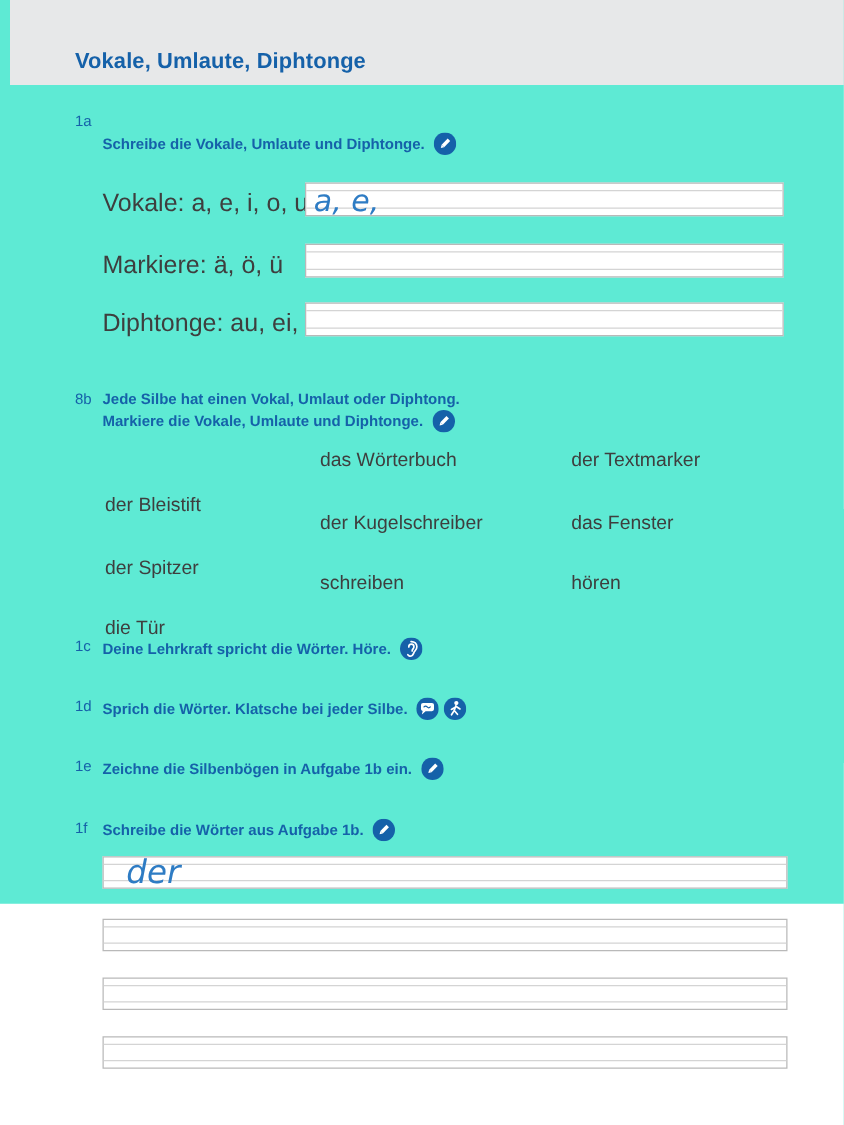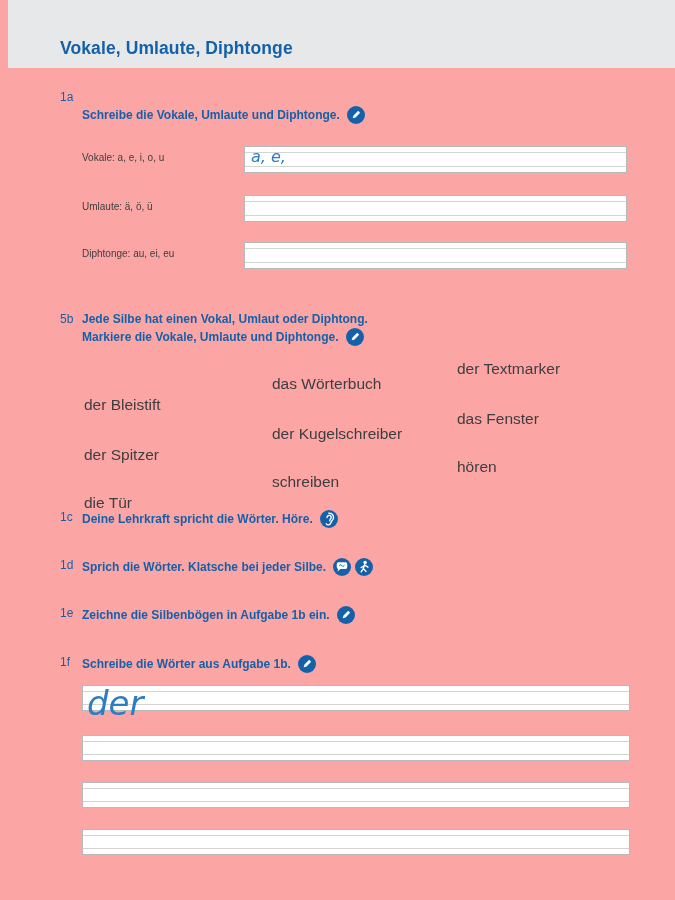--- a/index.html
+++ b/index.html
@@ -3,21 +3,21 @@
 <meta charset="utf-8">
 <style>
   html,body{margin:0;padding:0;}
   body{
     width:675px;height:900px;
     background:#ffffff;
     font-family:"Liberation Sans", sans-serif;
     position:relative;
     overflow:hidden;
   }
-  .page{position:absolute;inset:0;width:675px;height:900px;background:#fca5a5;}
+  .page{position:absolute;inset:0;width:675px;height:723px;background:#5eead4;}
 
   
   .band{
     position:absolute;left:8px;top:0;right:0;height:68px;
     background:#e7e8e9;
   }
   .page-title{
     position:absolute;left:60px;top:38px;
     font-size:17.5px;font-weight:bold;color:#1561a9;
     letter-spacing:0.1px;
@@ -37,50 +37,50 @@
   .task-icon{
     display:inline-block;width:18px;height:18px;
     margin-left:7px;vertical-align:-5px;color:#1561a9;
   }
   .task-icon + .task-icon{margin-left:4px;}
   .task-icon svg{display:block;}
 
   
   .fill-label{
     position:absolute;left:82px;
-    font-size:10px;color:#3e3e3e;white-space:nowrap;
+    font-size:20px;color:#3e3e3e;white-space:nowrap;
   }
   .write-box{
     position:absolute;
     border:1.5px solid #b9b9b9;
     background:#fff;
     box-sizing:border-box;
   }
   .write-box .rule{
     position:absolute;left:0;right:0;height:1px;background:#d4d4d4;
   }
   .write-box .rule.top{top:5px;}
   .write-box .rule.bottom{bottom:5px;}
   .handwriting{
     position:absolute;left:6px;top:0;
     font-family:"DejaVu Sans", sans-serif;
     font-style:italic;
     color:#2e7cc4;white-space:nowrap;
   }
-  .hw-a{font-size:16px;top:0px;}
-  .hw-f{font-size:34px;top:-3px;left:4px;}
+  .hw-a{font-size:24px;top:0px;}
+  .hw-f{font-size:26px;top:-3px;left:18px;}
 
   
   .word-row{position:absolute;left:0;width:675px;height:20px;}
   .word{
     position:absolute;top:0;
     font-size:15.5px;color:#3e3e3e;white-space:nowrap;
   }
   .word.c1{left:84px;margin-top:36px;}
-  .word.c2{left:272px;margin-top:15px;}
+  .word.c2{left:256px;}
   .word.c3{left:457px;}
 </style>
 </head>
 <body>
 
 <div class="page">
 
   <div class="band"></div>
   <div class="page-title">Vokale, Umlaute, Diphtonge</div>
 
@@ -98,36 +98,36 @@
     </div>
   </div>
 
   <div class="fill-label" style="top:152px">Vokale: a, e, i, o, u</div>
   <div class="write-box" style="left:244px;top:146px;width:383px;height:27px">
     <div class="rule top"></div>
     <div class="rule bottom"></div>
     <div class="handwriting hw-a">a, e,</div>
   </div>
 
-  <div class="fill-label" style="top:201px">Umlaute: ä, ö, ü</div>
+  <div class="fill-label" style="top:201px">Markiere: ä, ö, ü</div>
   <div class="write-box" style="left:244px;top:195px;width:383px;height:27px">
     <div class="rule top"></div>
     <div class="rule bottom"></div>
     <div class="handwriting hw-a"></div>
   </div>
 
   <div class="fill-label" style="top:248px">Diphtonge: au, ei, eu</div>
   <div class="write-box" style="left:244px;top:242px;width:383px;height:27px">
     <div class="rule top"></div>
     <div class="rule bottom"></div>
     <div class="handwriting hw-a"></div>
   </div>
 
   <div class="task" style="top:312px">
-    <span class="num">5b</span>
+    <span class="num">8b</span>
     <div class="lines">
       <span>Jede Silbe hat einen Vokal, Umlaut oder Diphtong.</span><br>
       <span>Markiere die Vokale, Umlaute und Diphtonge.</span><span class="task-icon"><svg viewBox="0 0 20 20" width="18" height="18">
             <circle cx="10" cy="10" r="10" fill="currentColor"></circle>
             <g fill="#ffffff">
               <path d="M7.0 10.8 L12.4 5.4 L14.6 7.6 L9.2 13 Z"></path>
               <path d="M6.3 13.7 L7.0 10.8 L9.2 13 Z"></path>
             </g>
           </svg></span>
     </div>

